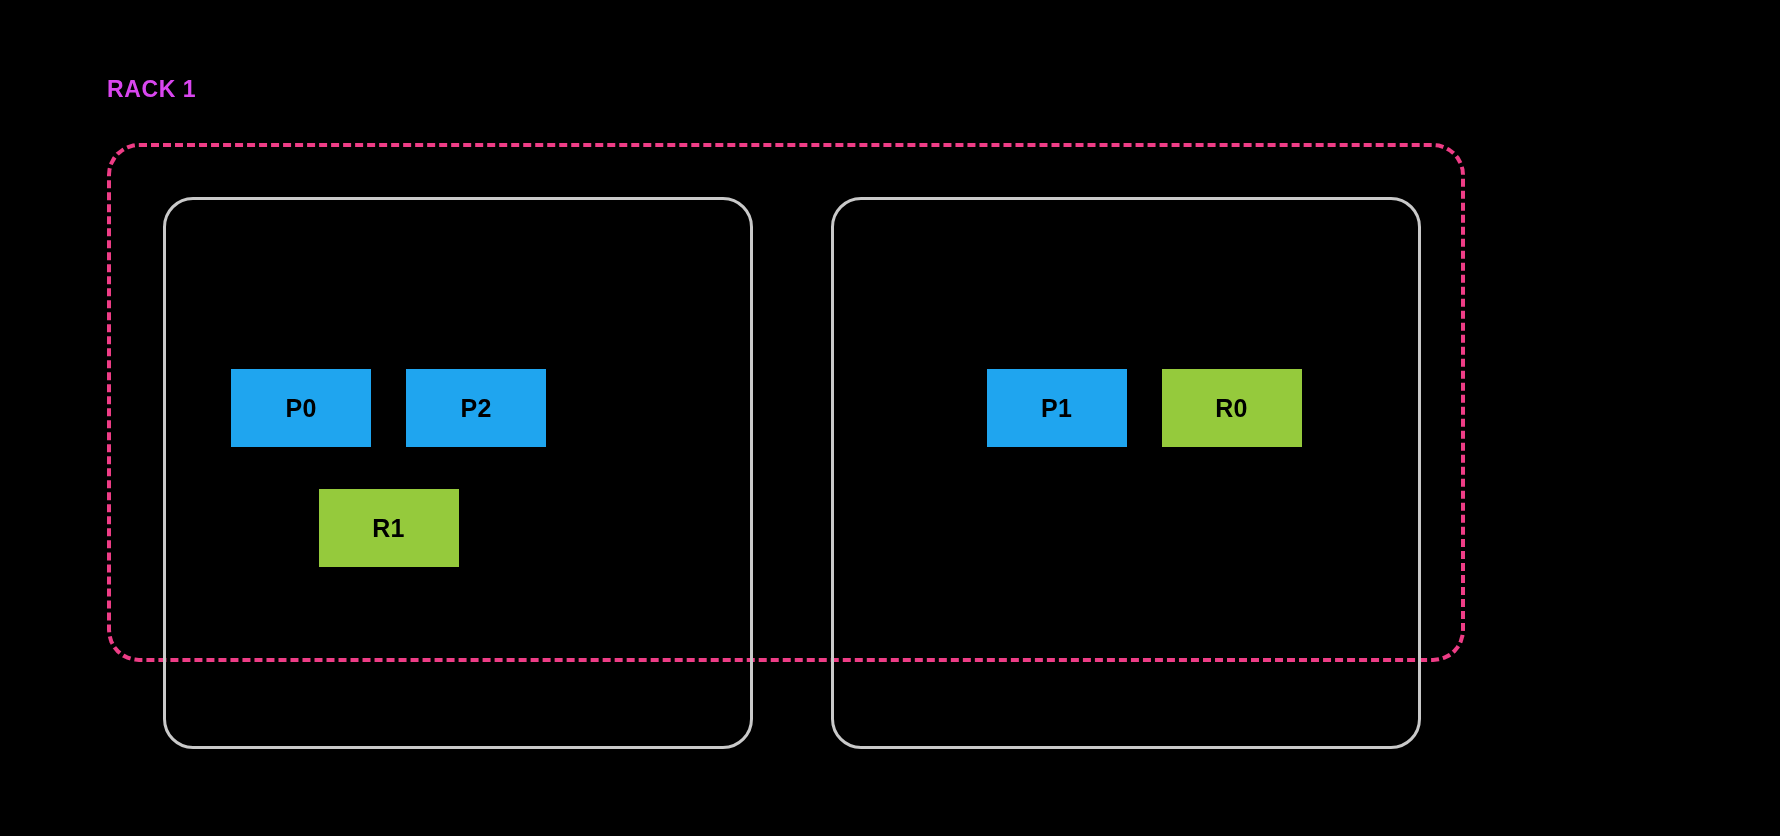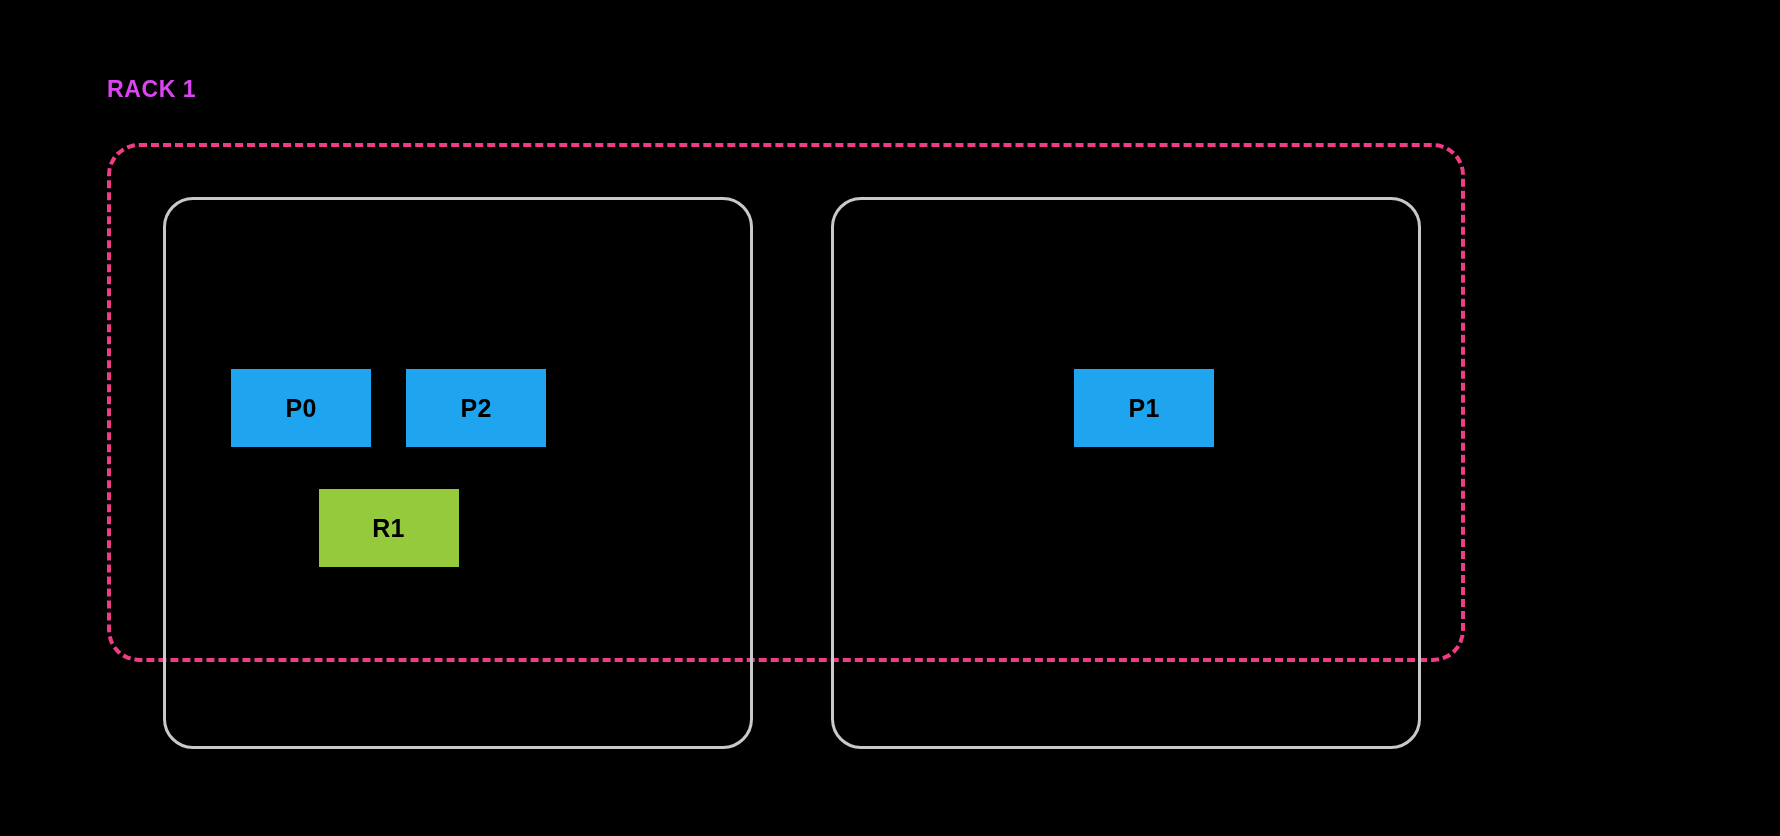--- a/index.html
+++ b/index.html
@@ -115,17 +115,18 @@
         <div class="cell replica">R1</div>
         <div class="cell spacer"></div>
       </div>
     </div>
   </div>
 
   <div class="broker-box broker-1">
     <div class="cell-grid">
       <div class="cell-row">
         <div class="cell partition">P1</div>
+        <div class="cell replica">R0</div>
       </div>
     </div>
   </div>
 
 </div>
 
 </body></html>

